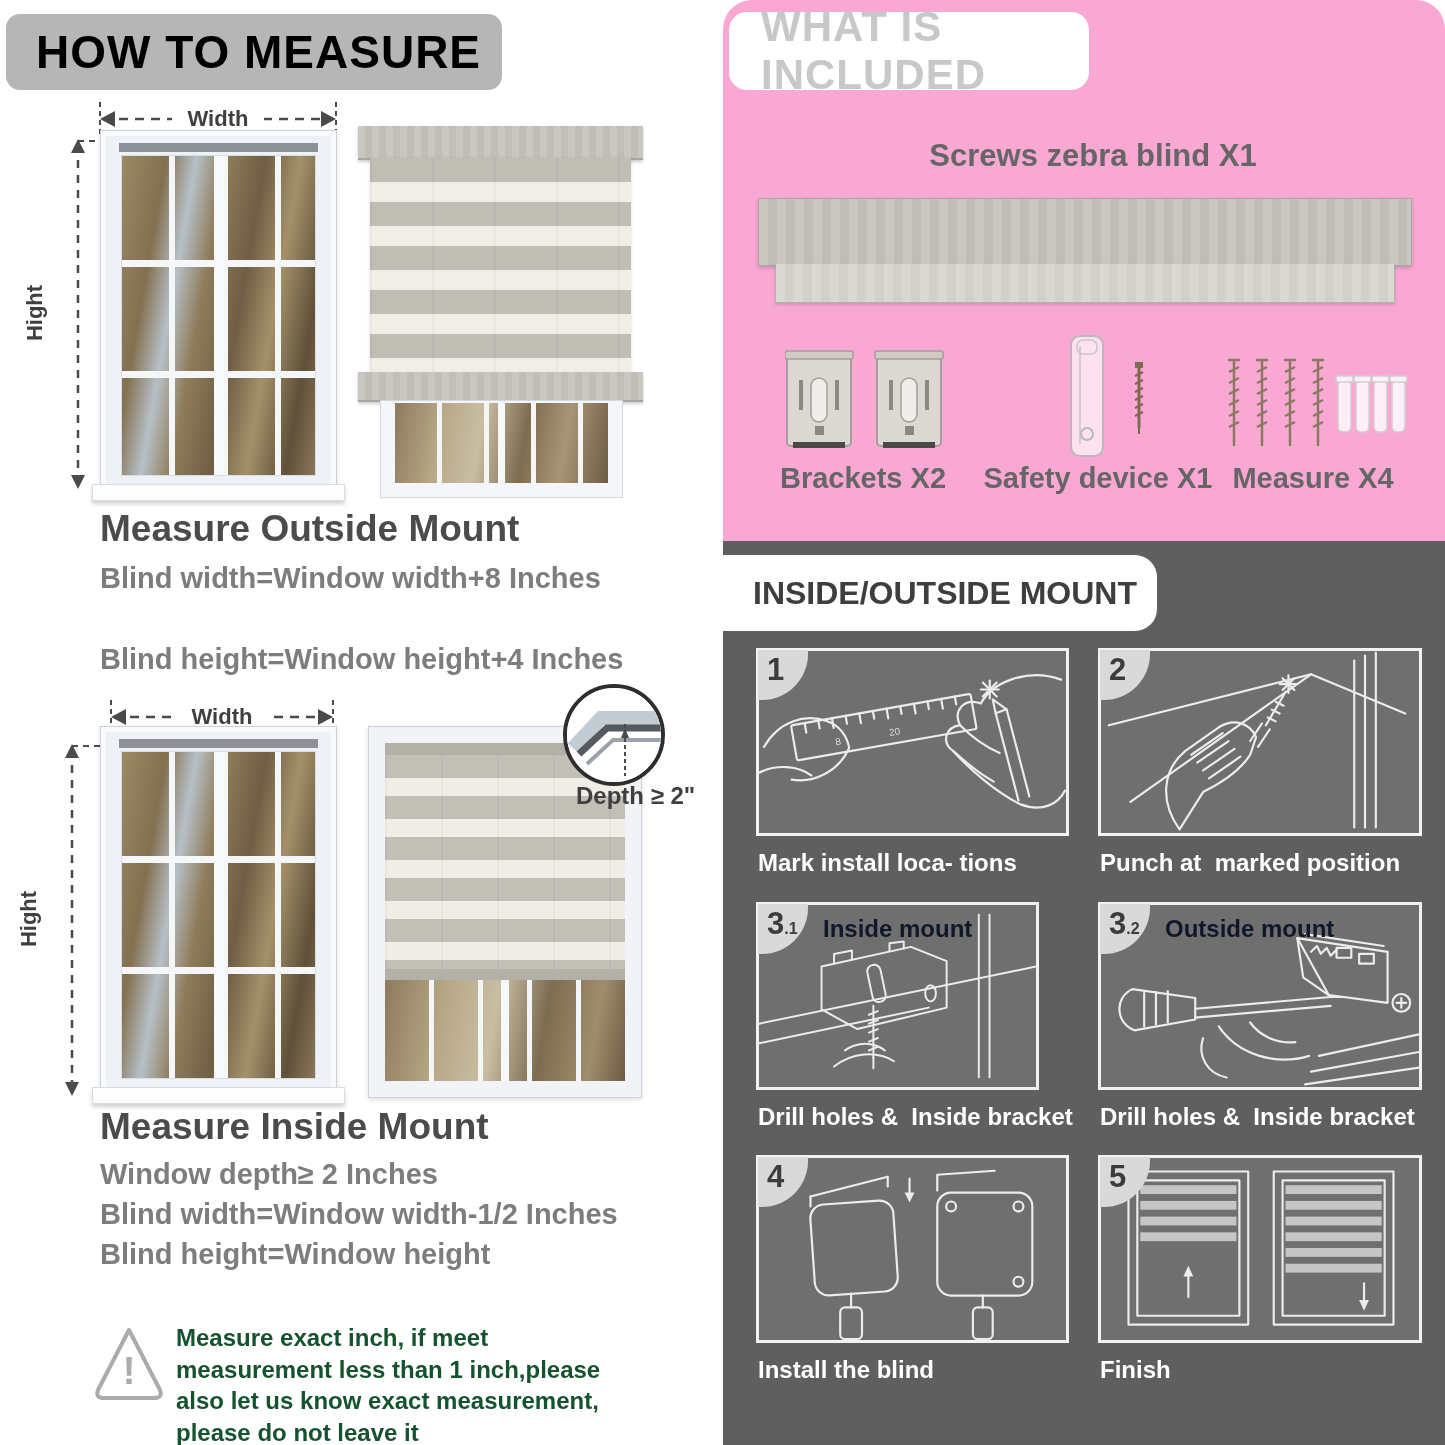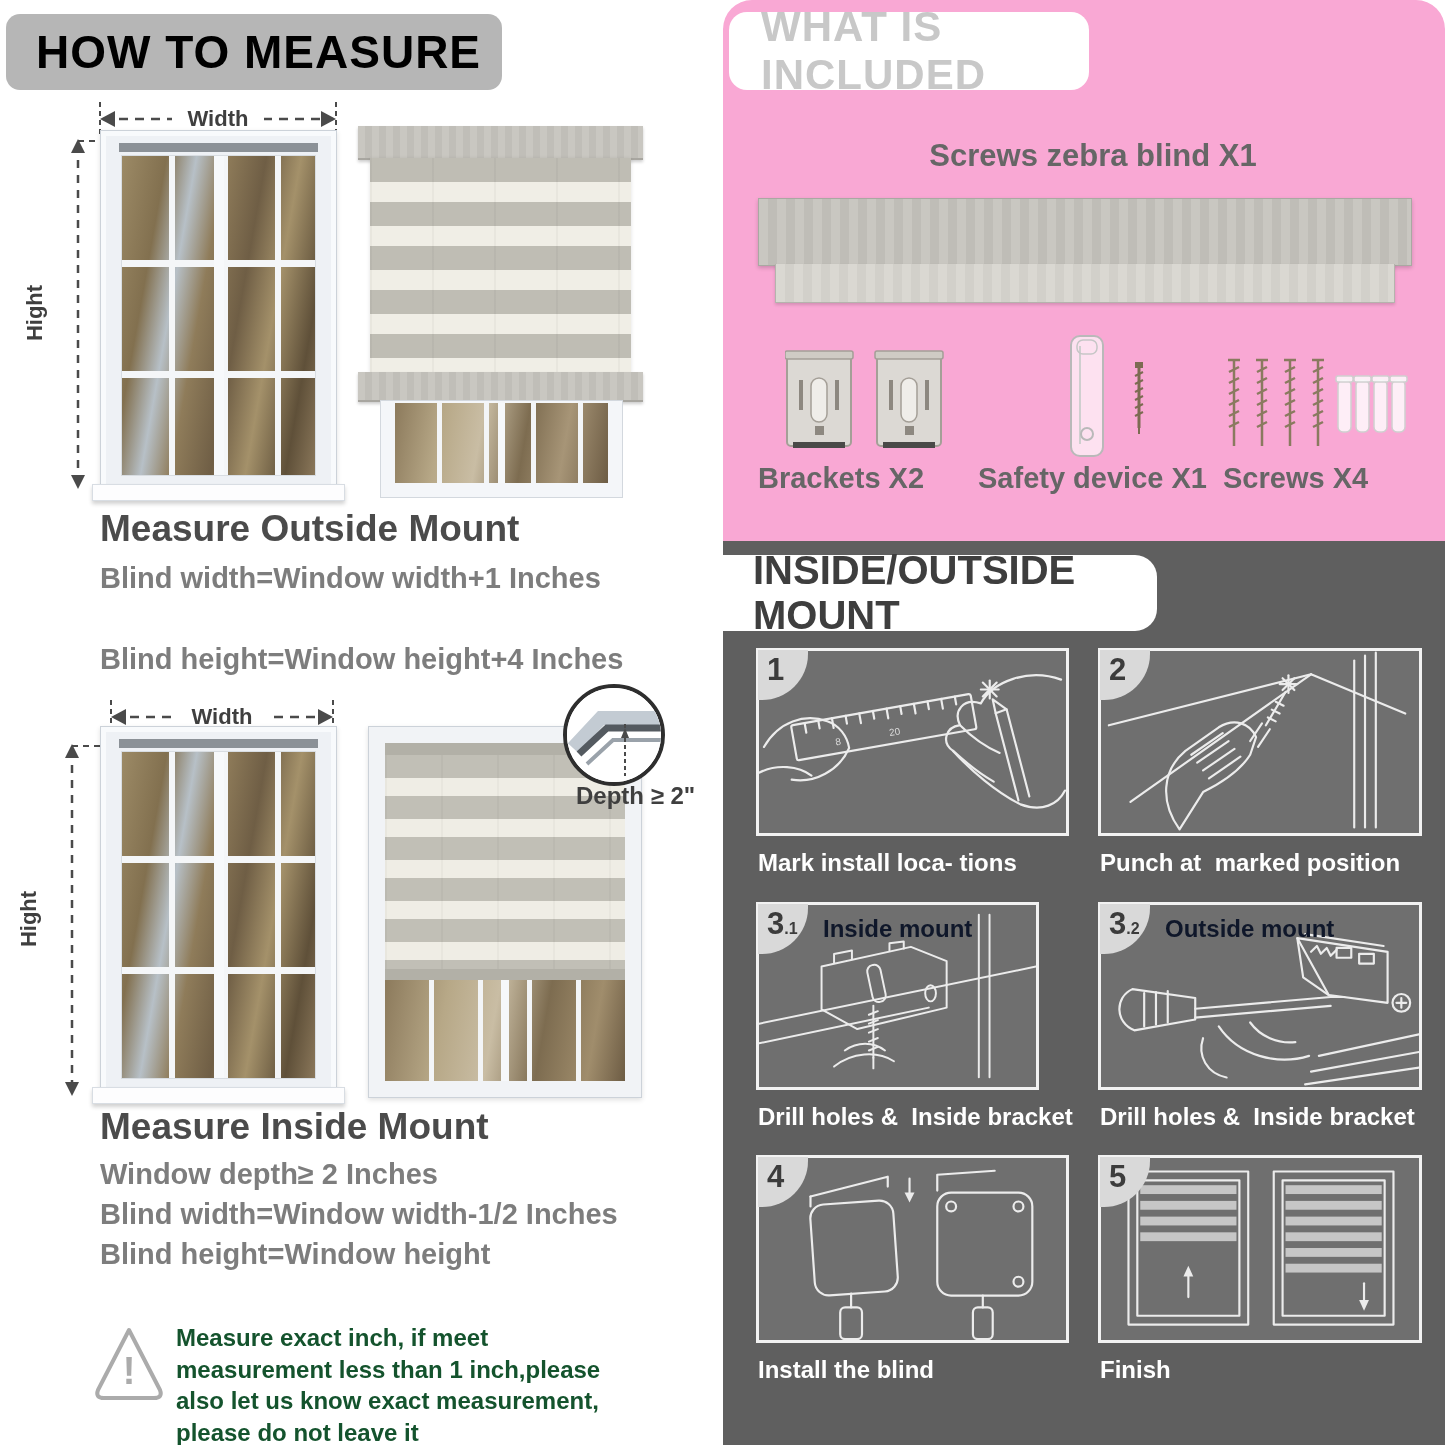--- a/index.html
+++ b/index.html
@@ -114,30 +114,30 @@
     position:absolute;left:35px;top:198px;width:652px;height:66px;
     background:repeating-linear-gradient(90deg,#c9c7c1 0 9px,#bfbdb7 9px 18px);
     border:1px solid #aaa8a2;box-shadow:0 2px 4px rgba(0,0,0,.18);
   }
   .headrail-lip{
     position:absolute;left:52px;top:264px;width:618px;height:38px;
     background:repeating-linear-gradient(90deg,#dad8d2 0 9px,#d2d0ca 9px 18px);
     border:1px solid #b5b3ad;border-top:none;box-shadow:0 2px 3px rgba(0,0,0,.15);
   }
   .item-label{
-    position:absolute;top:462px;font-size:29px;font-weight:bold;color:#666666;
+    position:absolute;top:462px;font-size:29px;font-weight:bold;color:#666666;text-align:center;
   }
 
   
   .panel-mount{left:723px;top:541px;width:722px;height:904px;background:#5f5f5f;}
   .mount-pill{
     position:absolute;left:0;top:14px;width:434px;height:76px;background:#ffffff;border-radius:0 22px 22px 0;
     display:flex;align-items:center;padding-left:30px;box-sizing:border-box;
   }
-  .mount-pill span{color:#3e3e3e;font-size:40px;font-weight:bold;}
+  .mount-pill span{color:#3e3e3e;font-size:32px;font-weight:bold;}
   .step-box{
     position:absolute;height:188px;background:#6f6f6f;border:3px solid #f2f2f2;box-sizing:border-box;
   }
   .step-badge{
     position:absolute;left:-1px;top:-1px;width:50px;height:50px;background:#d9d9d9;
     border-radius:0 0 92% 0;z-index:2;
     padding:2px 0 0 9px;box-sizing:border-box;color:#3c3c3c;font-weight:bold;
   }
   .step-badge .main{font-size:31px;}
   .step-badge .sub{font-size:16px;}
@@ -187,21 +187,21 @@
 <div class="abs" style="left:358px;top:118px;width:285px;height:380px;">
   <div class="abs rail" style="left:0;top:8px;width:285px;height:32px;"></div>
   <div class="abs zebra-fabric" style="left:12px;top:40px;width:261px;height:214px;"></div>
   <div class="abs rail" style="left:0;top:254px;width:285px;height:28px;"></div>
   <div class="abs mini-window" style="left:22px;top:282px;width:241px;height:96px;">
     <div class="mini-glass"></div>
   </div>
 </div>
 
 <div class="abs sec-title" style="left:100px;top:508px;">Measure Outside Mount</div>
-<div class="abs sec-line" style="left:100px;top:562px;">Blind width=Window width+1 Inches</div>
+<div class="abs sec-line" style="left:100px;top:562px;">Blind width=Window width+8 Inches</div>
 <div class="abs sec-line" style="left:100px;top:604px;margin-top:39px;">Blind height=Window height+4 Inches</div>
 
 <svg class="abs" style="left:106px;top:700px;width:232px;height:34px;" viewBox="0 0 232 34">
   <line x1="5" y1="0" x2="5" y2="34" stroke="#4a4a4a" stroke-width="2" stroke-dasharray="5 4"></line>
   <line x1="227" y1="0" x2="227" y2="34" stroke="#4a4a4a" stroke-width="2" stroke-dasharray="5 4"></line>
   <line x1="8" y1="17" x2="224" y2="17" stroke="#4a4a4a" stroke-width="2.5" stroke-dasharray="9 7"></line>
   <polygon points="5,17 20,9 20,25" fill="#4a4a4a"></polygon>
   <polygon points="227,17 212,9 212,25" fill="#4a4a4a"></polygon>
 </svg>
 <span class="abs dim-label" style="left:176px;top:704px;width:92px;">Width</span>
@@ -311,21 +311,21 @@
       <rect x="136" y="24" width="17" height="6" rx="2"></rect>
       <rect x="156" y="28" width="13" height="52" rx="5"></rect>
       <rect x="154" y="24" width="17" height="6" rx="2"></rect>
       <rect x="174" y="28" width="13" height="52" rx="5"></rect>
       <rect x="172" y="24" width="17" height="6" rx="2"></rect>
     </g>
   </svg>
 
   <div class="item-label" style="left:35px;width:210px;">Brackets X2</div>
   <div class="item-label" style="left:255px;width:240px;">Safety device X1</div>
-  <div class="item-label" style="left:500px;width:180px;">Screws X4</div>
+  <div class="item-label" style="left:500px;width:180px;">Measure X4</div>
 </div>
 
 <div class="abs panel-mount">
   <div class="mount-pill">
     <span>INSIDE/OUTSIDE MOUNT</span>
   </div>
 
   <div class="step-box" style="left:33px;top:107px;width:313px;">
     <div class="step-badge">
       <span class="main">1</span><span class="sub"></span>

